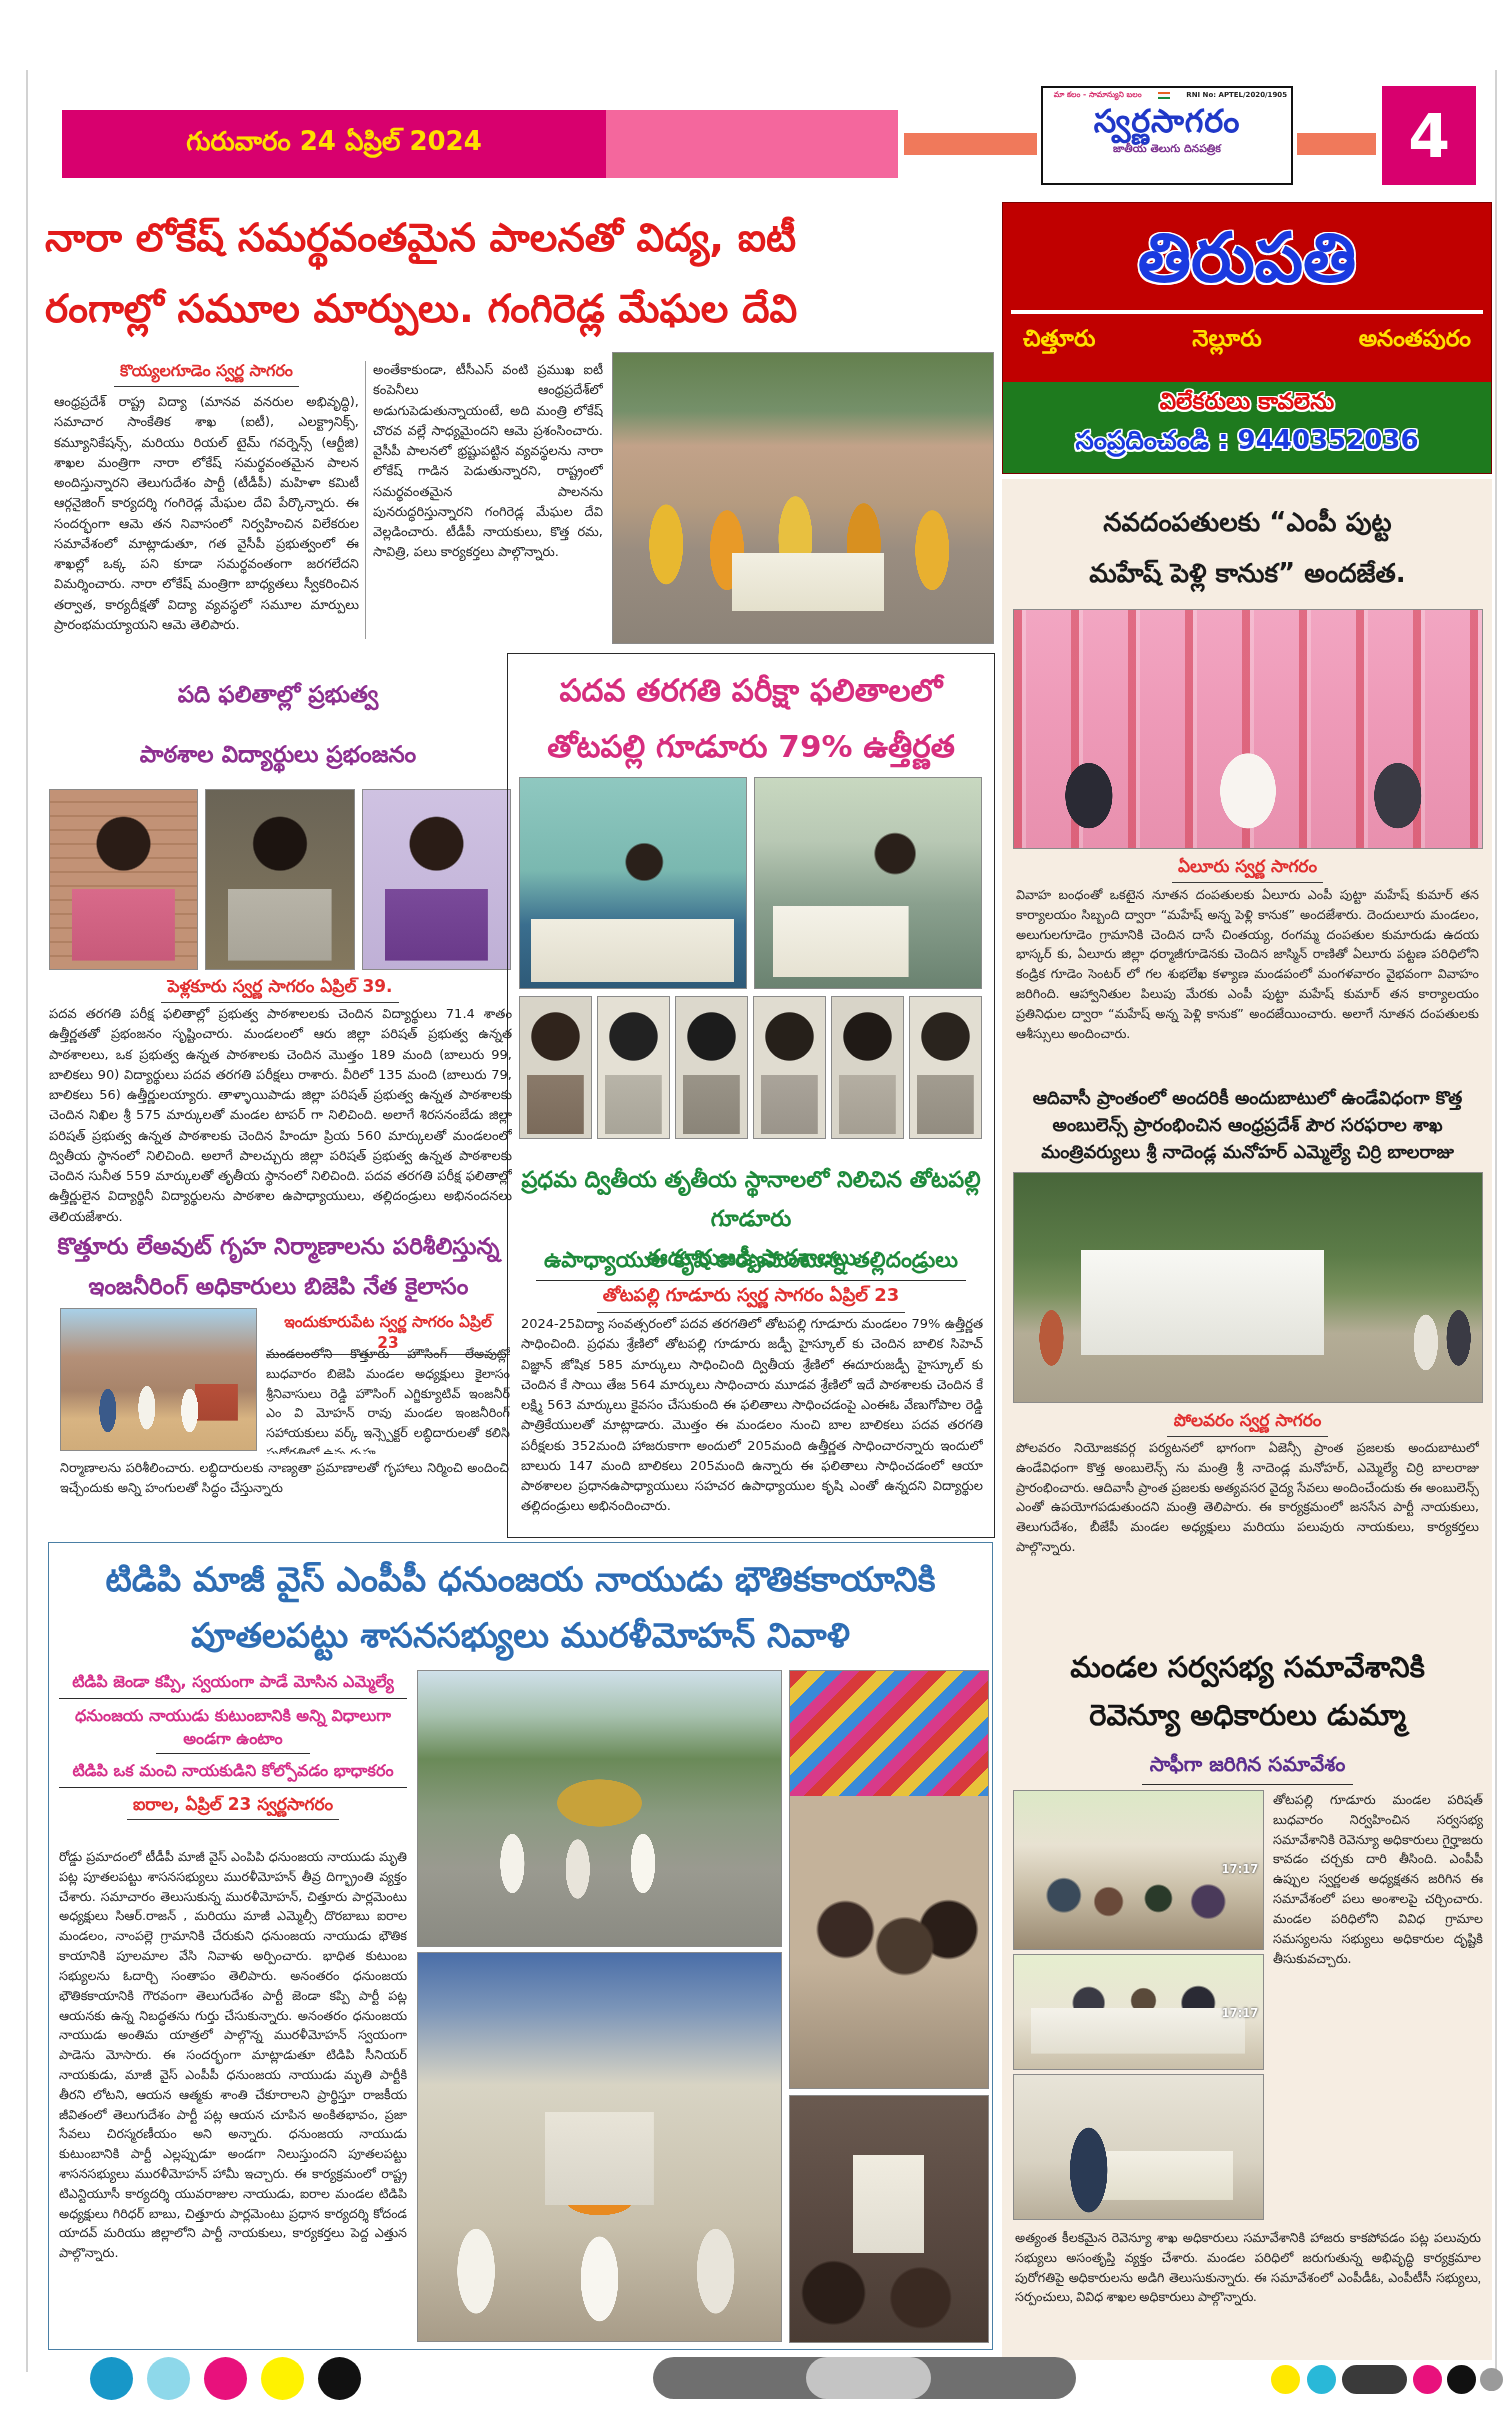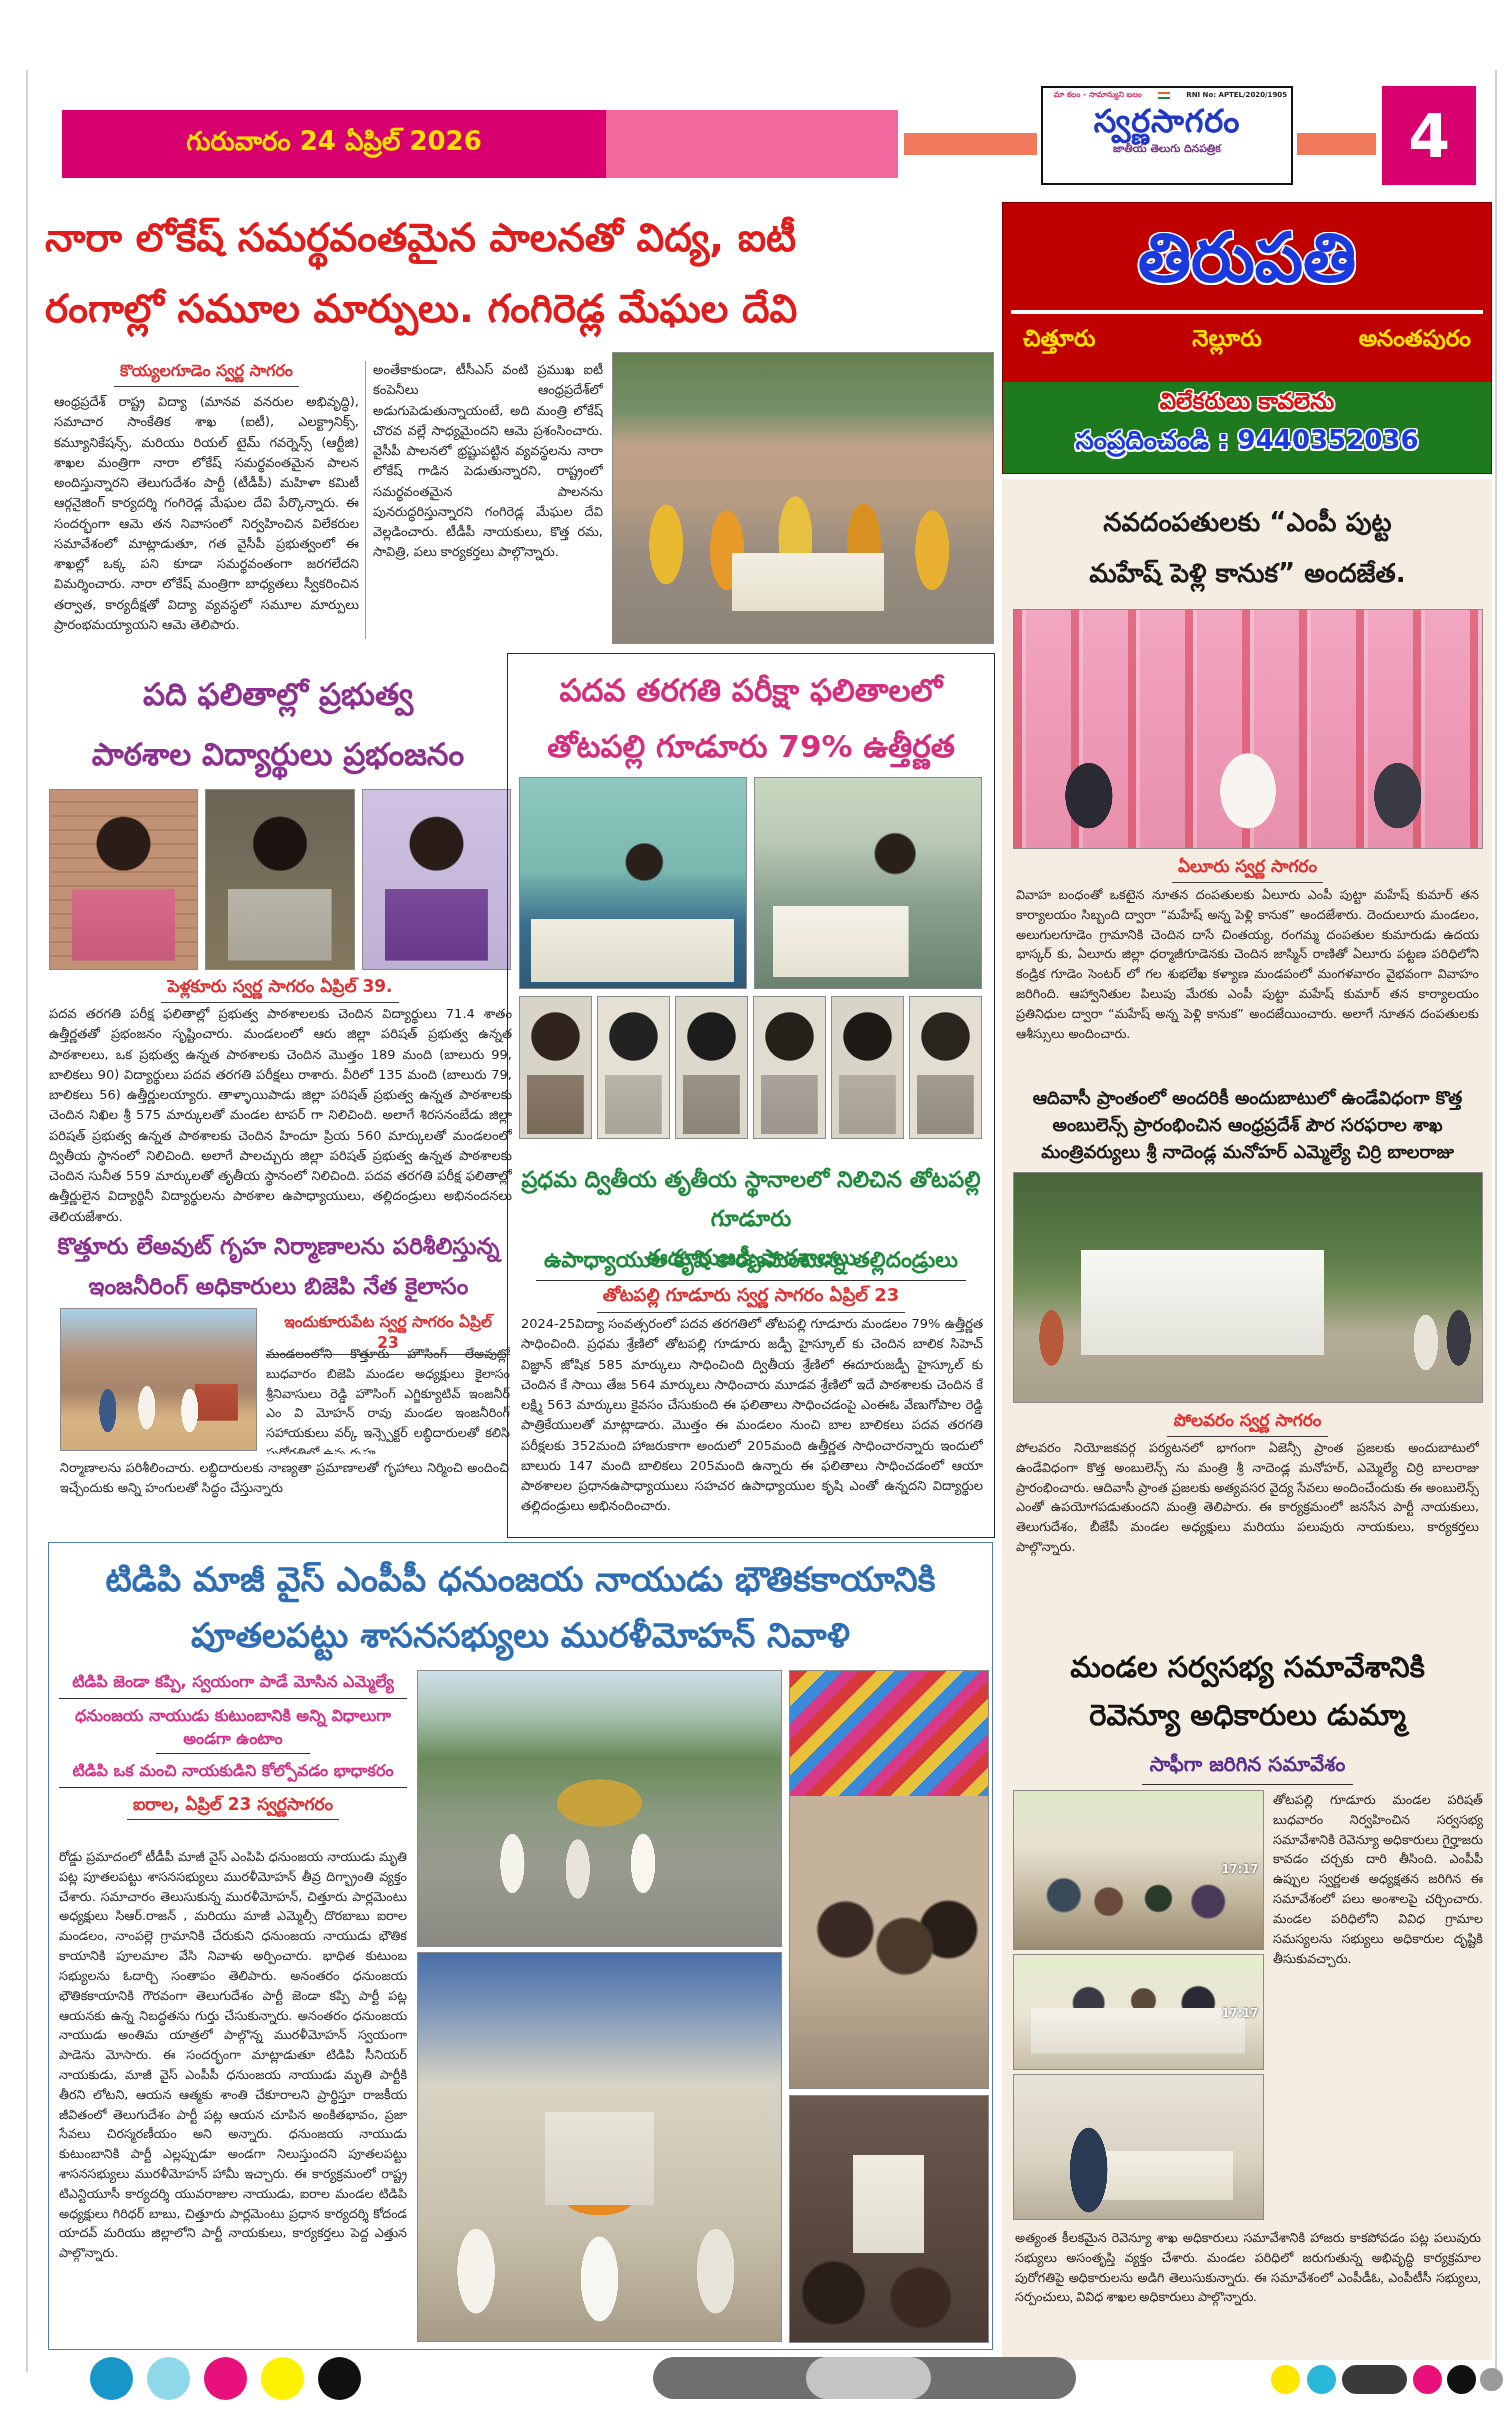--- a/index.html
+++ b/index.html
@@ -19,21 +19,21 @@
 </style>
 </head>
 <body>
 
 <div id="page">
 
   <div class="abs edgeline" style="left:26px;top:70px;height:2302px;"></div>
   <div class="abs edgeline" style="left:1495px;top:70px;height:2302px;"></div>
 
   <div class="abs" style="left:62px;top:110px;width:544px;height:68px;background:#d8006e;display:flex;align-items:center;justify-content:center;">
-    <span class="bold" style="color:#ffe000;font-size:26px;">గురువారం 24 ఏప్రిల్ 2026</span>
+    <span class="bold" style="color:#ffe000;font-size:26px;">గురువారం 24 ఏప్రిల్ 2024</span>
   </div>
   <div class="abs" style="left:606px;top:110px;width:292px;height:68px;background:#f4679d;"></div>
   <div class="abs" style="left:904px;top:133px;width:133px;height:21.6px;background:#f0795b;"></div>
 
   <div class="abs" style="left:1041px;top:86px;width:252px;height:99px;border:2.3px solid #111;background:#fff;box-sizing:border-box;">
     <div style="display:flex;justify-content:space-between;align-items:center;padding:1.5px 3.9px 0 10.8px;">
       <span style="color:#d6306e;font-size:7.7px;font-weight:bold;">మా కలం - సామాన్యుని బలం</span>
       <span style="display:inline-block;width:12.4px;height:7px;background:linear-gradient(180deg,#e86020 33%,#f8f8f8 33% 66%,#1a8a3a 66%);"></span>
       <span style="color:#222;font-size:7px;font-weight:bold;">RNI No: APTEL/2020/1905</span>
     </div>
@@ -139,21 +139,21 @@
     <span class="ts">17:17</span>
   </div>
   <div class="abs photo" style="left:1013px;top:2074px;width:249px;height:144px;background:
       radial-gradient(ellipse 31px 70px at 30% 66%, #2a3a54 0 60%, transparent 61%),
       linear-gradient(#f2efe4,#e2decc) 70% 80% / 60% 34% no-repeat,
       linear-gradient(180deg,#e8e4d8 0%,#d8d2c2 60%,#b8ae9a 100%);"></div>
 
   <div class="abs jtext" style="left:1273px;top:1790px;width:210px;height:428px;font-size:12.7px;">తోటపల్లి గూడూరు మండల పరిషత్ బుధవారం నిర్వహించిన సర్వసభ్య సమావేశానికి రెవెన్యూ అధికారులు గైర్హాజరు కావడం చర్చకు దారి తీసింది. ఎంపీపీ ఉప్పుల స్వర్ణలత అధ్యక్షతన జరిగిన ఈ సమావేశంలో పలు అంశాలపై చర్చించారు. మండల పరిధిలోని వివిధ గ్రామాల సమస్యలను సభ్యులు అధికారుల దృష్టికి తీసుకువచ్చారు.</div>
   <div class="abs jtext" style="left:1015px;top:2229px;width:466px;height:122px;font-size:12.7px;font-family:Liberation Serif, serif;">అత్యంత కీలకమైన రెవెన్యూ శాఖ అధికారులు సమావేశానికి హాజరు కాకపోవడం పట్ల పలువురు సభ్యులు అసంతృప్తి వ్యక్తం చేశారు. మండల పరిధిలో జరుగుతున్న అభివృద్ధి కార్యక్రమాల పురోగతిపై అధికారులను అడిగి తెలుసుకున్నారు. ఈ సమావేశంలో ఎంపీడీఓ, ఎంపీటీసీ సభ్యులు, సర్పంచులు, వివిధ శాఖల అధికారులు పాల్గొన్నారు.</div>
 
-  <div class="abs ctr bold" style="left:45px;top:664px;width:466px;color:#8e3090;font-size:31px;line-height:60px;">
+  <div class="abs ctr bold" style="left:45px;top:664px;width:466px;color:#8e3090;font-size:23px;line-height:60px;">
     <div>పది ఫలితాల్లో ప్రభుత్వ</div>
     <div>పాఠశాల విద్యార్థులు ప్రభంజనం</div>
   </div>
   <div class="abs" style="left:49px;top:789px;width:462px;display:flex;gap:7px;">
     <div class="photo" style="width:149px;height:179px;background:
         linear-gradient(#d86a8a,#c85a7a) 50% 92% / 70% 40% no-repeat,
         radial-gradient(circle at 50% 30%, #2a1c16 0 18%, transparent 19%),
         repeating-linear-gradient(0deg,#c29276 0 12.4px,#b08062 12.4px 14px);"></div>
     <div class="photo" style="width:149px;height:179px;background:
         linear-gradient(#b8b4a8,#a8a498) 50% 92% / 70% 40% no-repeat,

